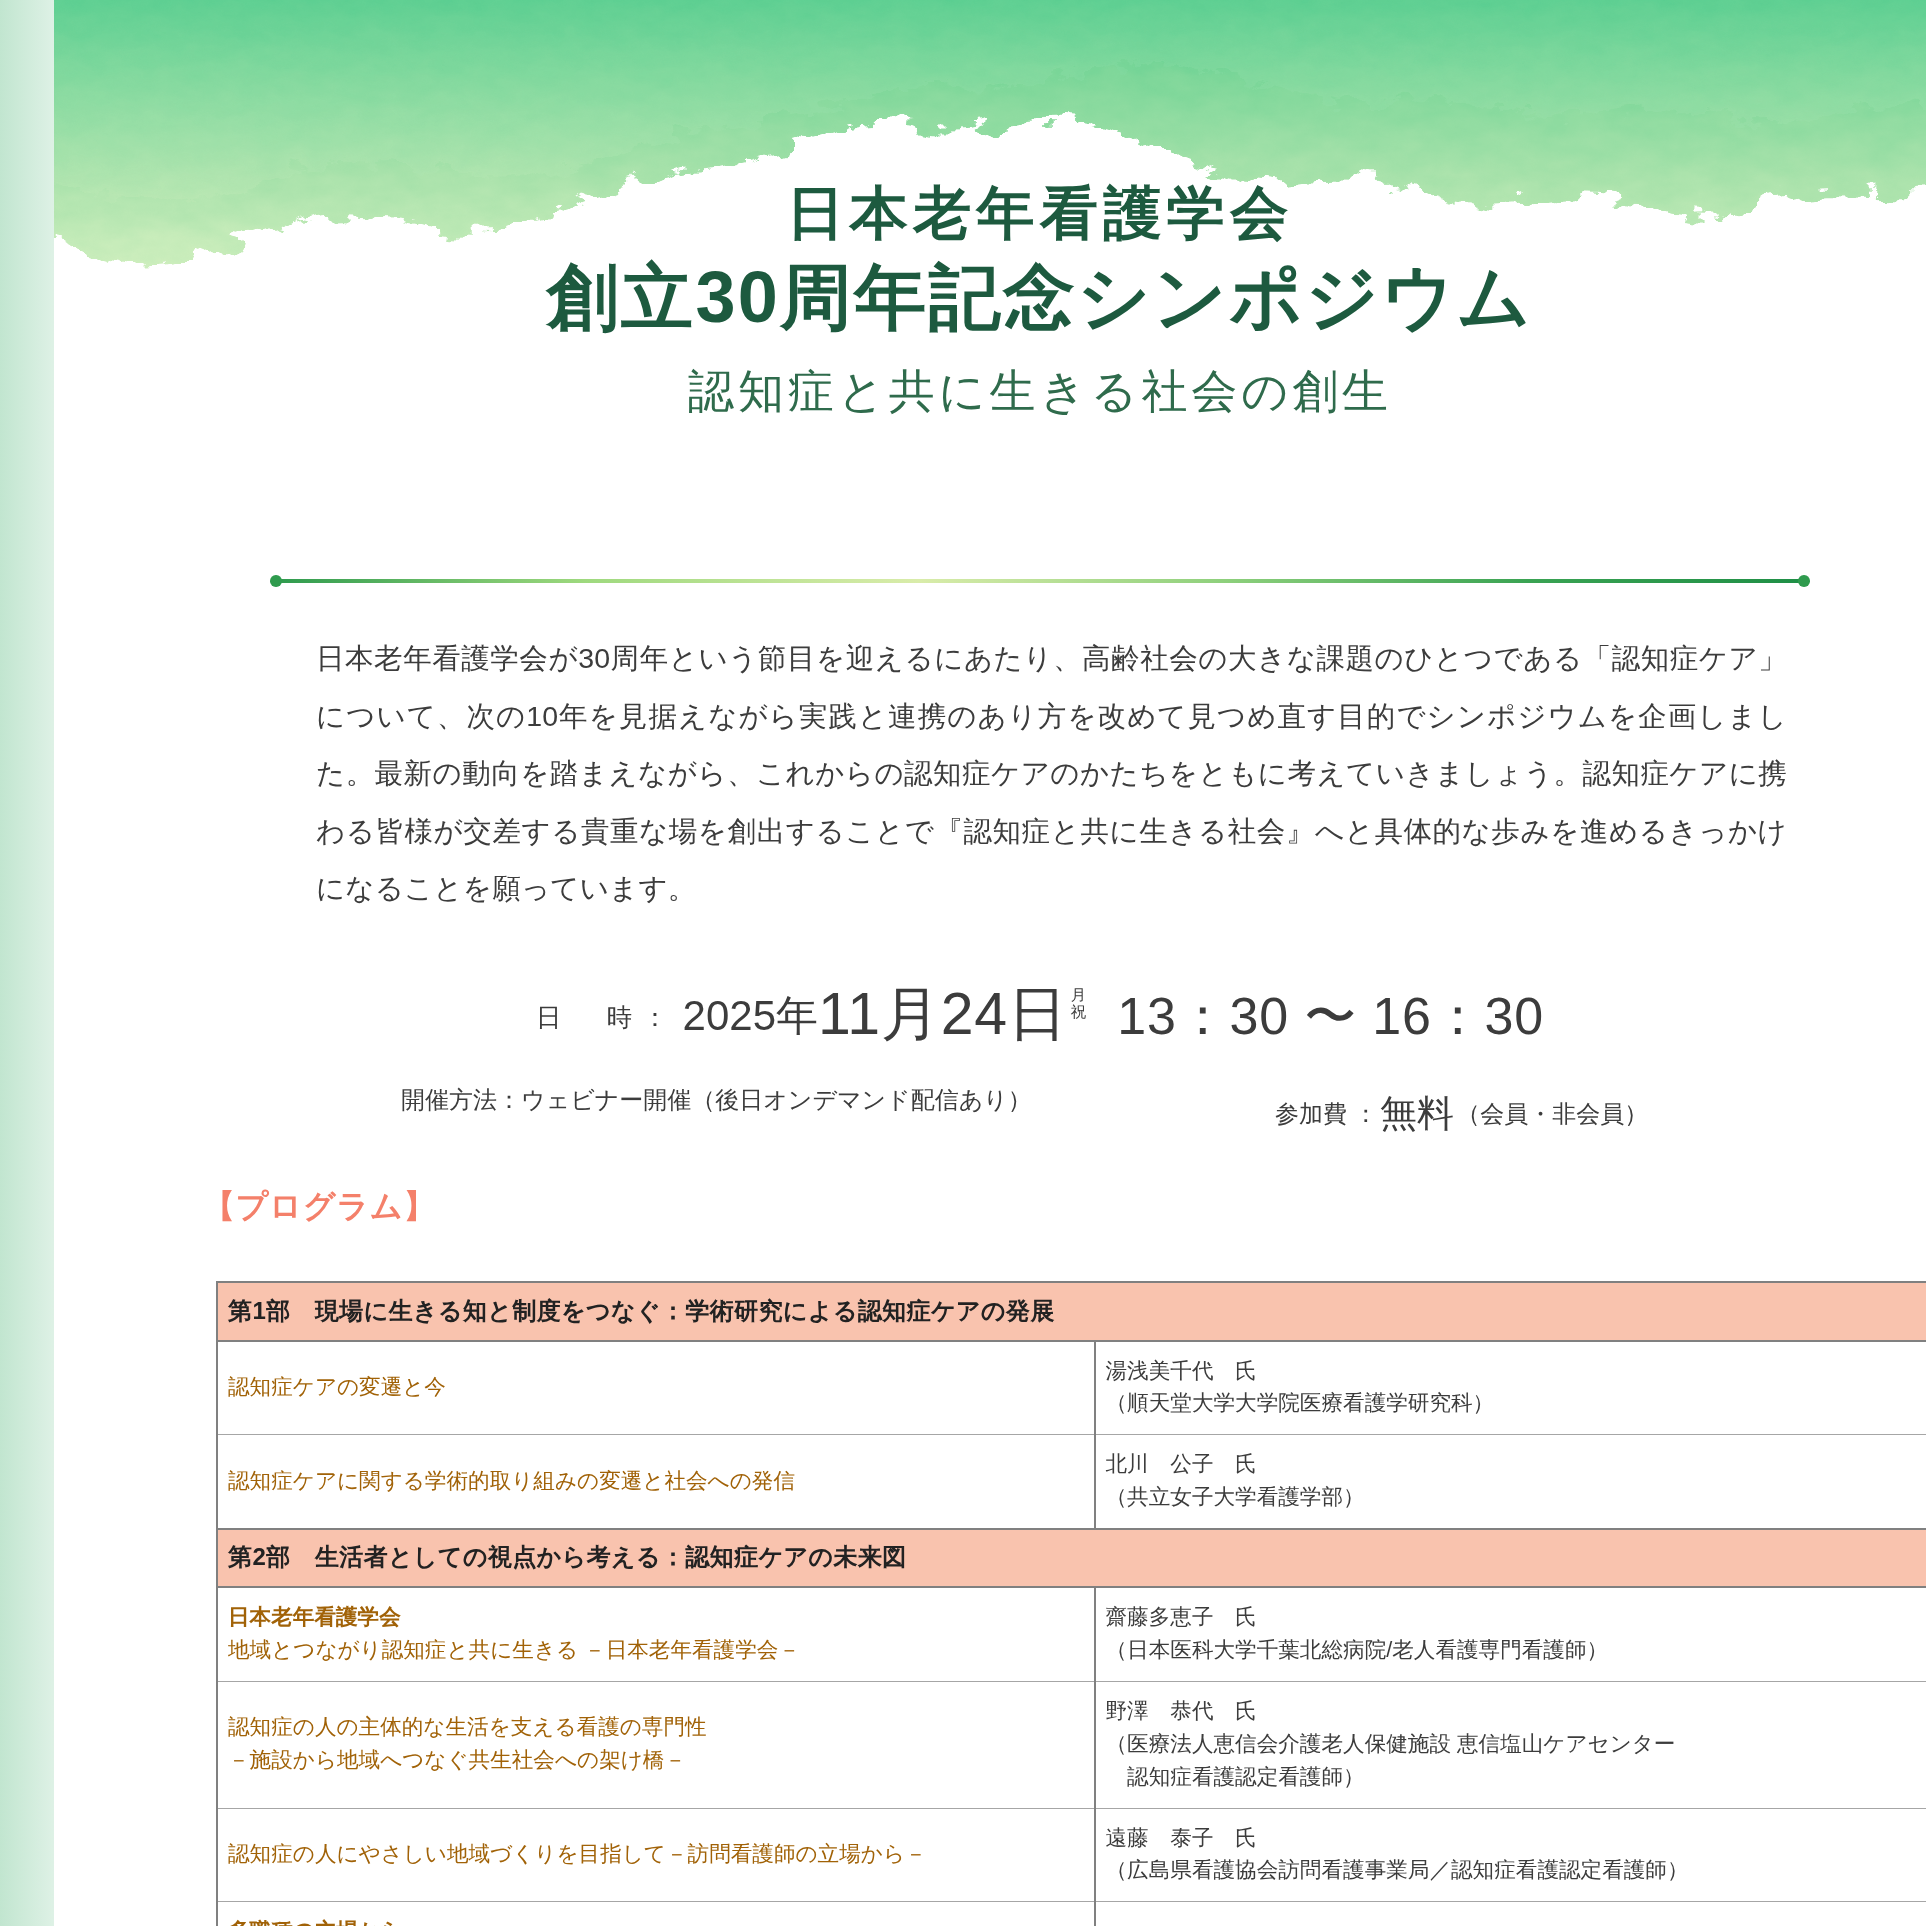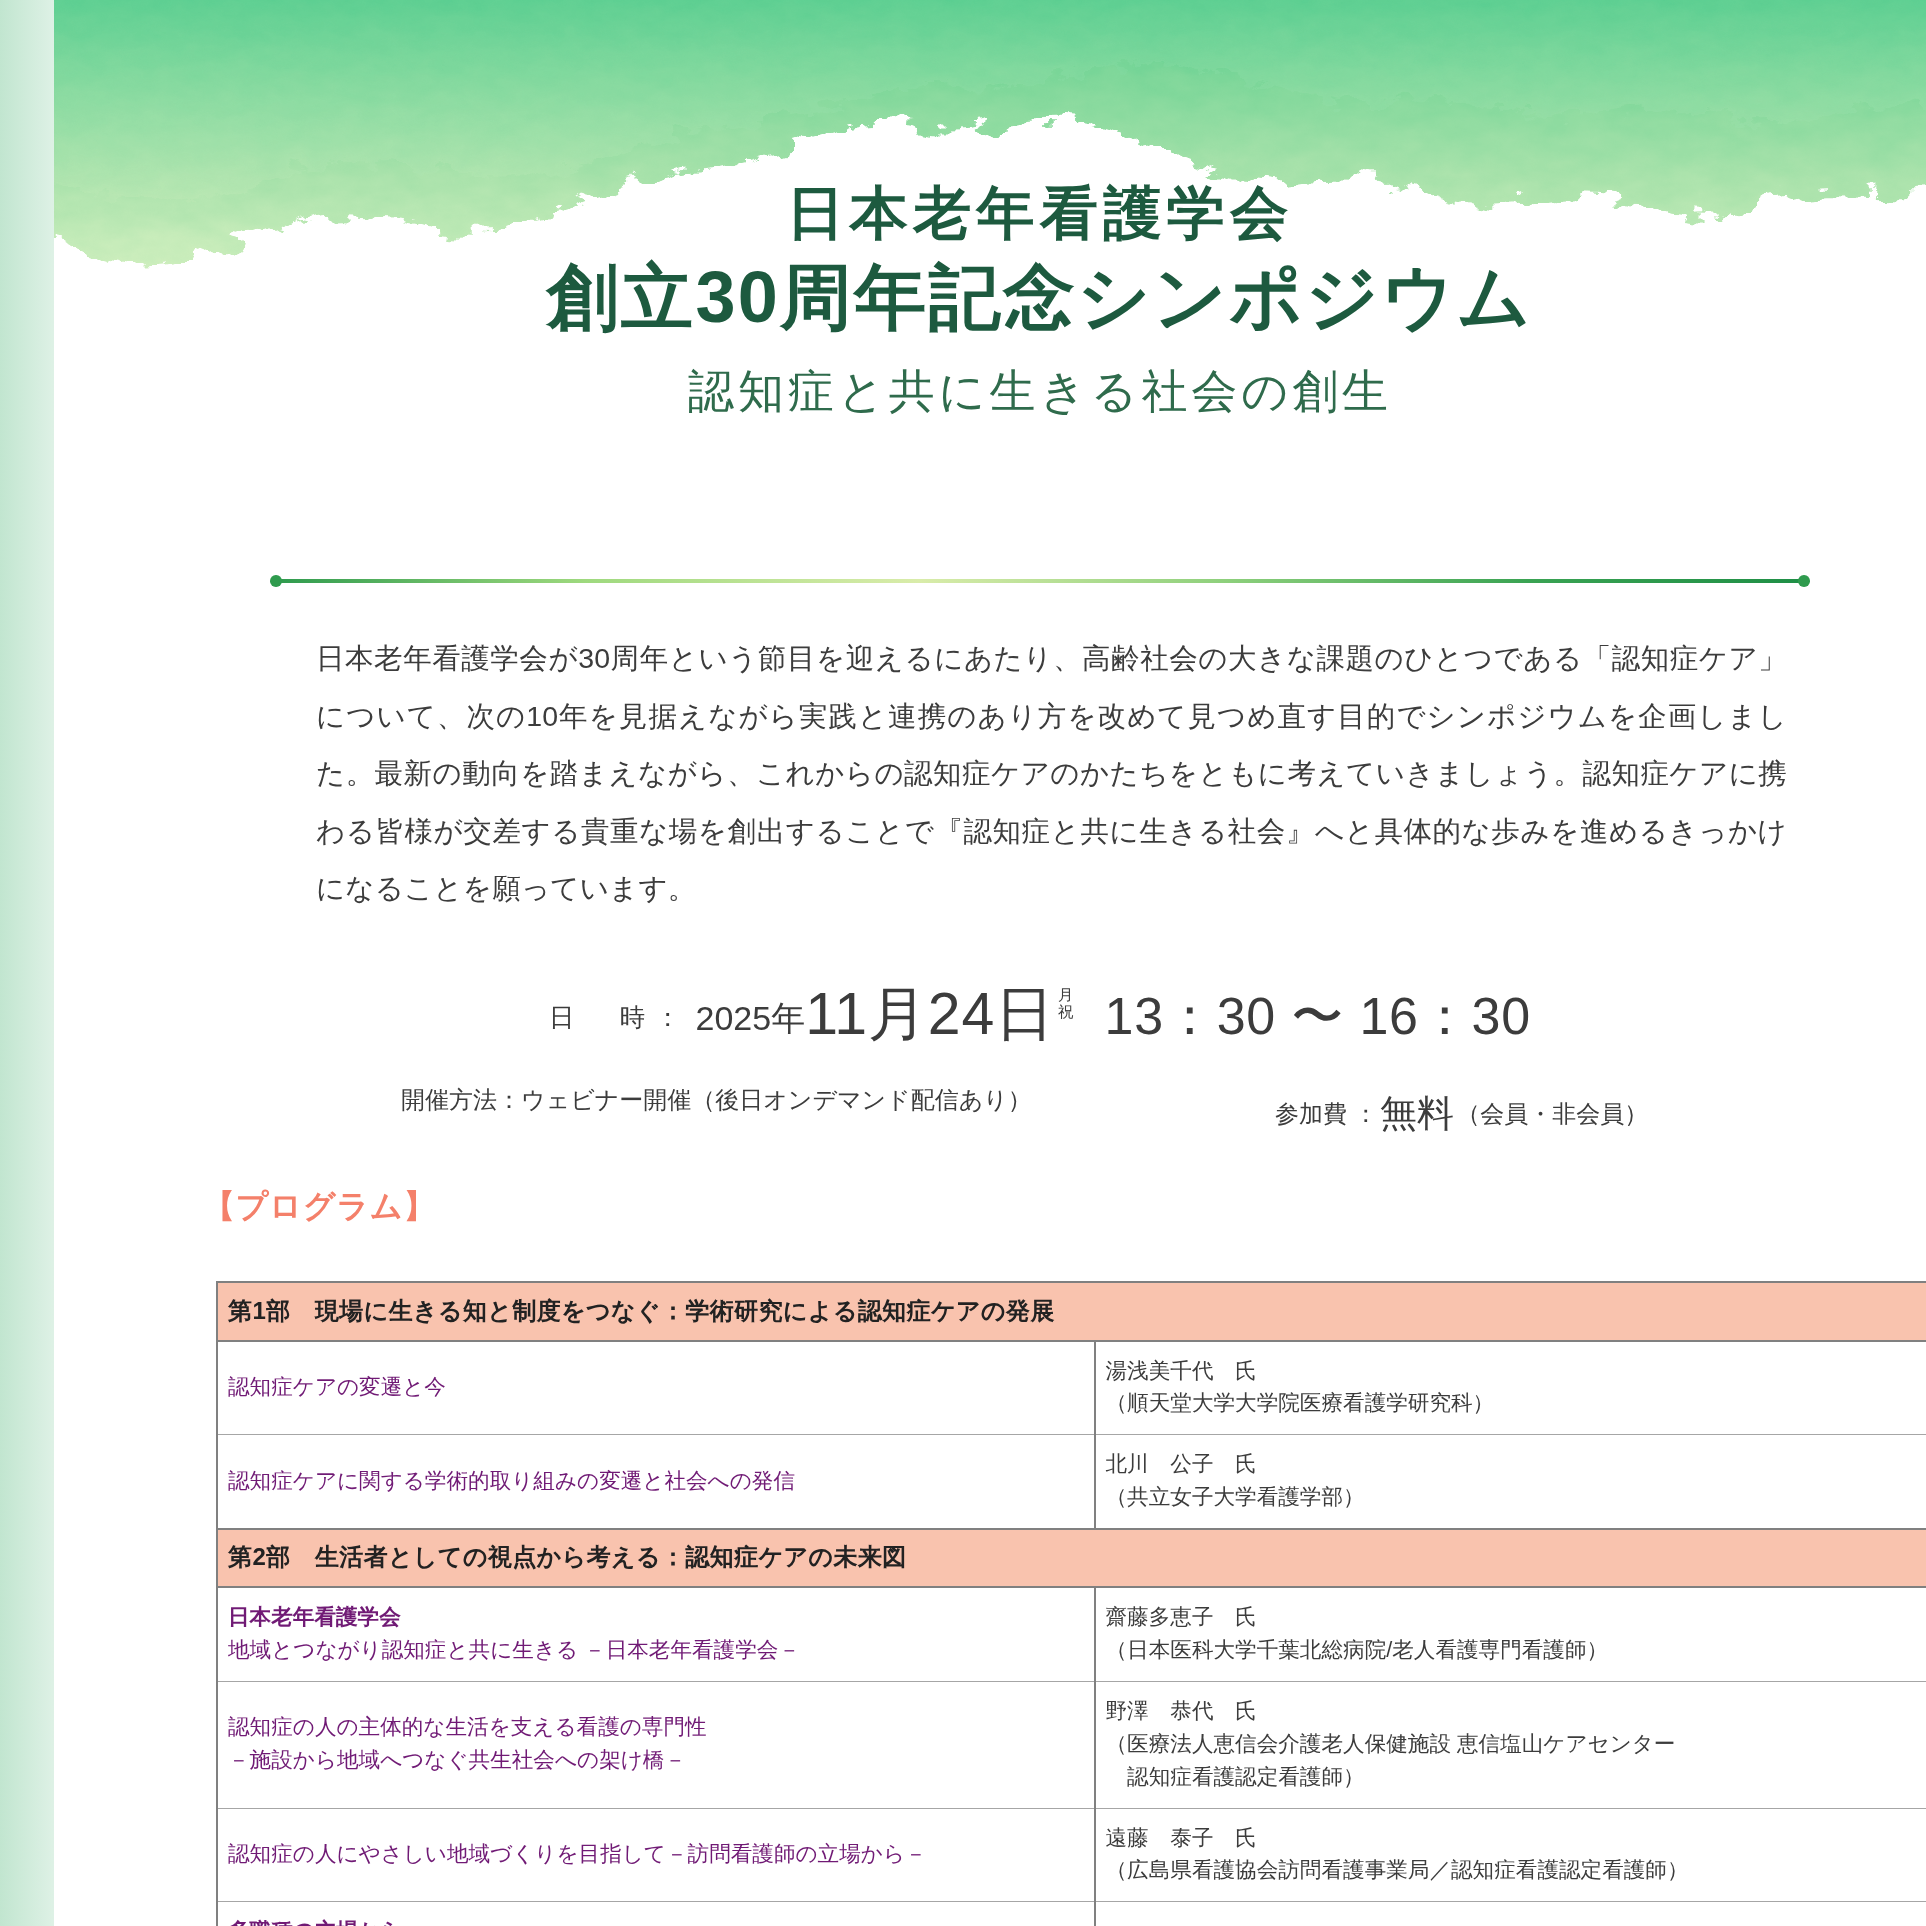--- a/index.html
+++ b/index.html
@@ -145,21 +145,21 @@
   .dt-label {
     font-size: 25.4px;
     letter-spacing: 10px;
     vertical-align: 8.5px;
   }
   .dt-colon {
     font-size: 25.4px;
     vertical-align: 8.5px;
   }
   .dt-year {
-    font-size: 34px;
+    font-size: 42px;
     vertical-align: 3.9px;
     margin-left: 15px;
   }
   .dt-big {
     font-size: 59px;
     letter-spacing: 0.8px;
   }
   .dt-dow {
     display: inline-block;
     font-size: 15.4px;
@@ -241,21 +241,21 @@
     font-size: 24px;
     font-weight: 700;
     color: #222222;
     letter-spacing: 0.4px;
   }
   .ptable td.col-title {
     width: 955px;
     padding: 13px 7.7px 14px 10px;
     font-size: 21.6px;
     line-height: 1.52;
-    color: #701a75;
+    color: #a16207;
   }
   .ptable td.col-name {
     width: 801px;
     padding: 13px 7.7px 14px 10px;
     font-size: 21.6px;
     line-height: 1.52;
     color: #3c3c3c;
   }
   .b { font-weight: 700; }
   .nm { display: block; }

